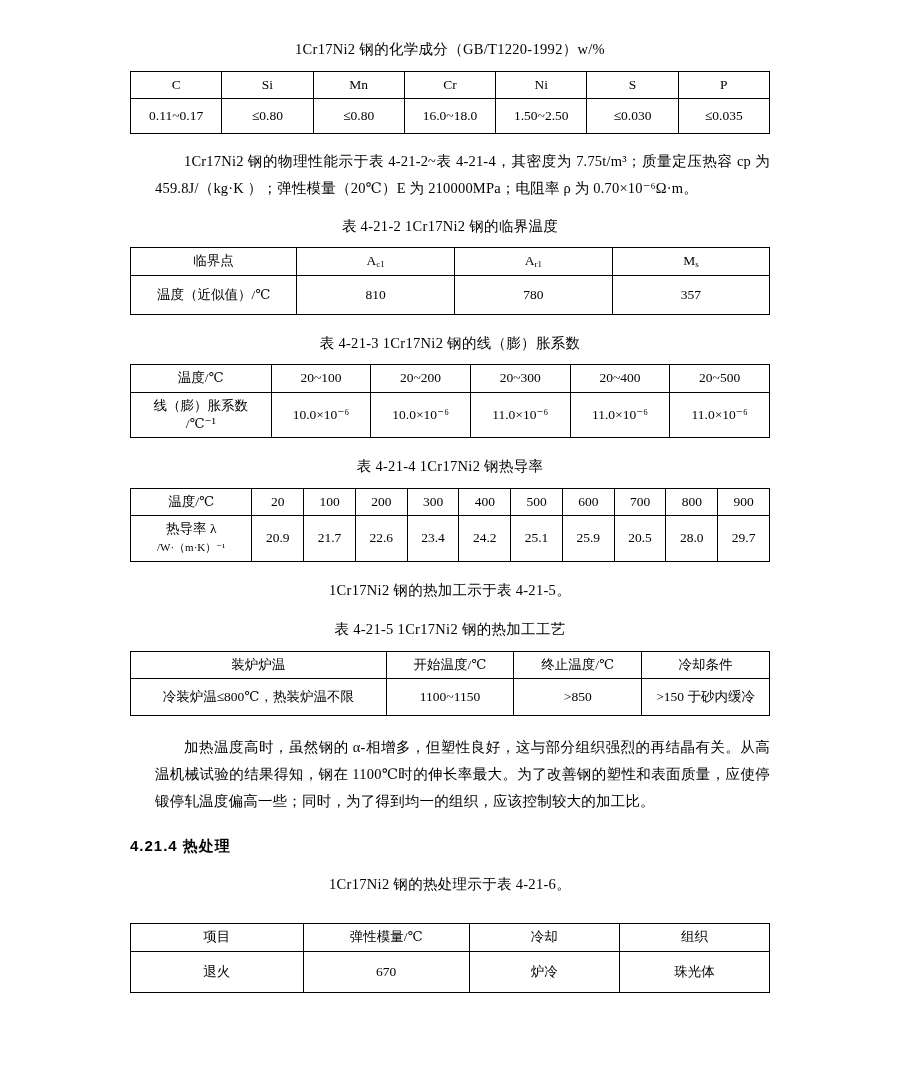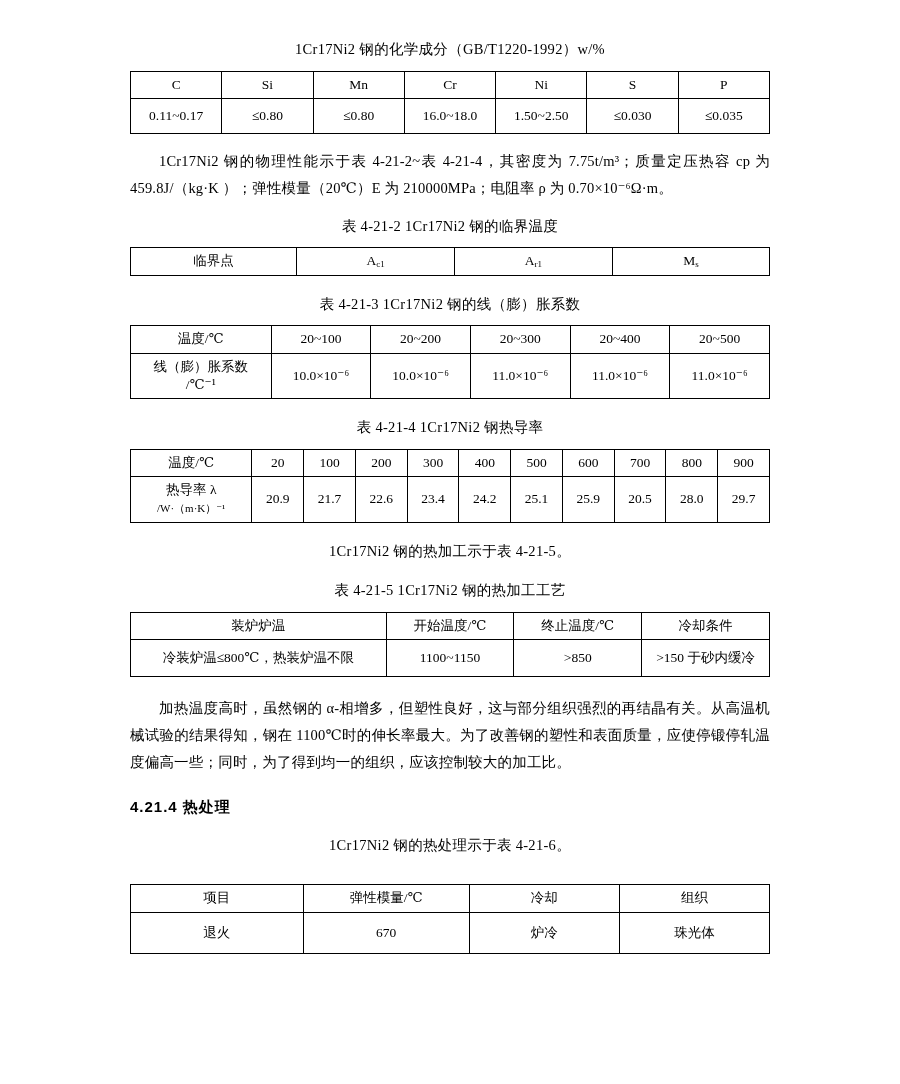--- a/index.html
+++ b/index.html
@@ -28,21 +28,21 @@
     line-height: 1.5;
     letter-spacing: 0.3px;
   }
   .cap-top { margin-top: 39px; }
   .para {
     font-size: 14.5px;
     line-height: 1.85;
     text-align: justify;
     letter-spacing: 0.2px;
   }
-  .indent { text-indent: 2em; }
+  .indent { text-indent: 2em; margin-left: 25px; }
   table {
     border-collapse: collapse;
     width: 100%;
     table-layout: fixed;
   }
   table.tbl {
     border: 1.6px solid #000;
   }
   table.tbl td, table.tbl th {
     border: 1px solid #000;
@@ -126,20 +126,26 @@
           <col style="width:24.7%">
           <col style="width:24.7%">
           <col style="width:24.6%">
         </colgroup>
       <tbody>
           <tr>
         <th>临界点</th>
         <th>A<sub>c1</sub></th>
         <th>A<sub>r1</sub></th>
         <th>M<sub>s</sub></th>
+      </tr>
+      <tr>
+        <td>温度（近似值）/℃</td>
+        <td>810</td>
+        <td>780</td>
+        <td>357</td>
       </tr>
     </tbody>
       </table>
   </div>
 
   <div class="sp18"></div>
   <div class="caption">表 4-21-3    1Cr17Ni2 钢的线（膨）胀系数</div>
 
   <div class="tblwrap">
     <table class="tbl h-exp">

